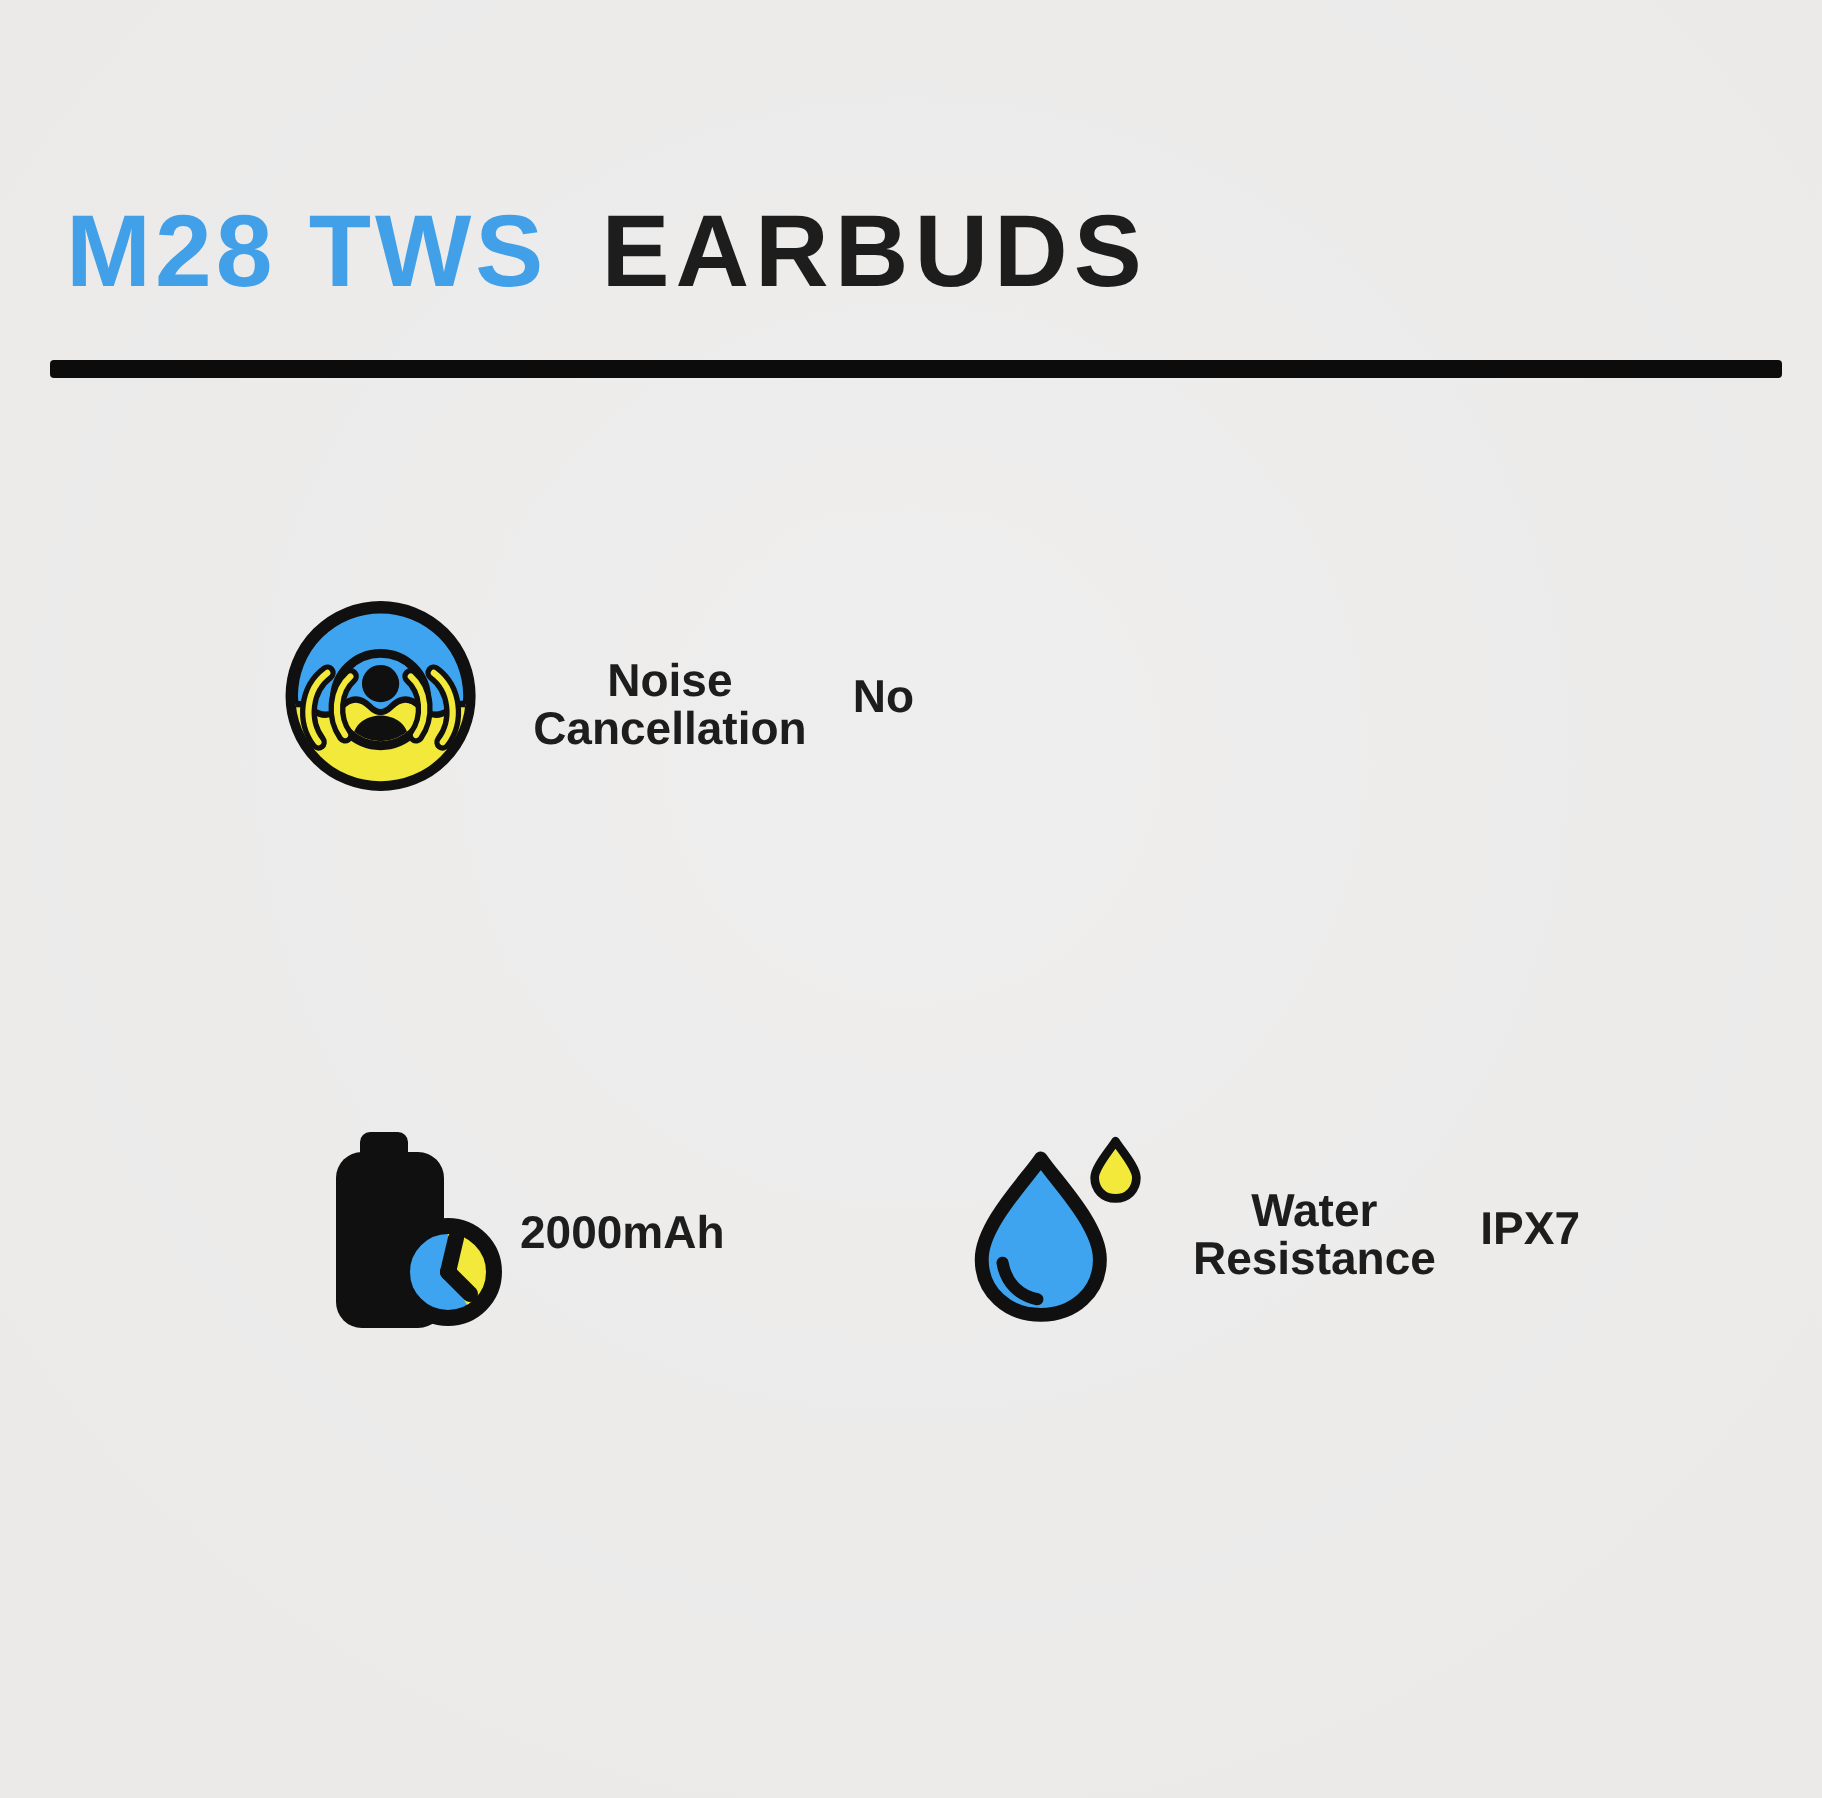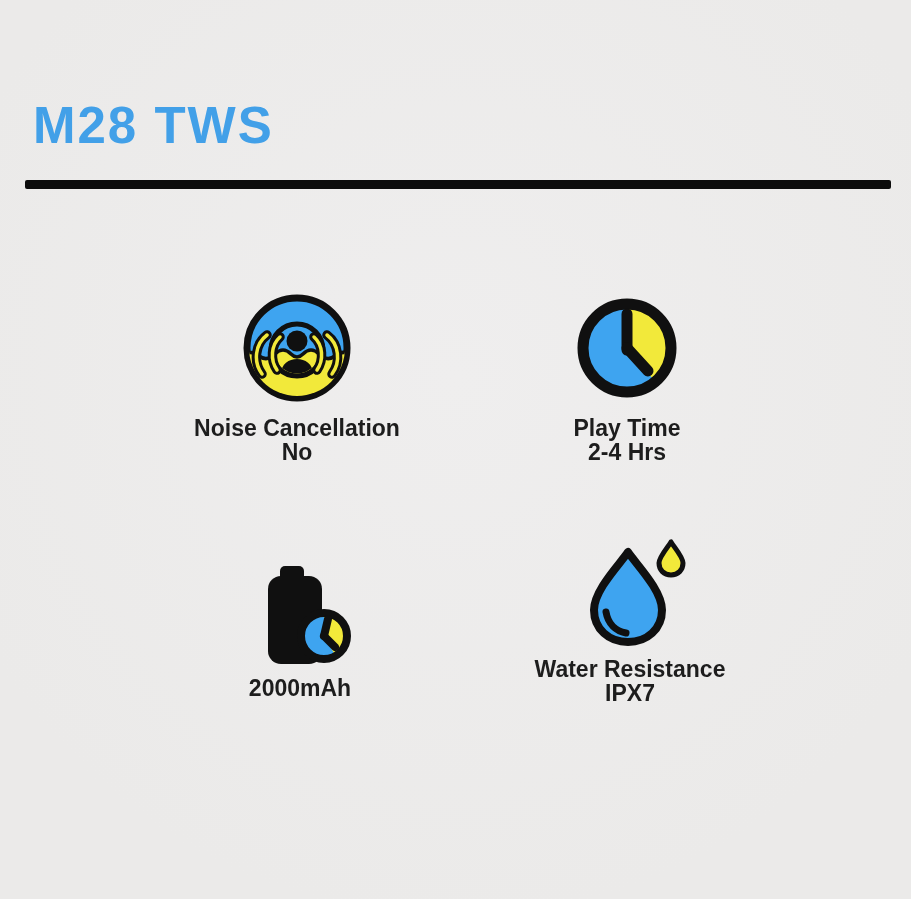--- a/index.html
+++ b/index.html
@@ -22,47 +22,48 @@
   }
   .title .model{color:var(--title_blue,#42a0e8);}
   .title .type{color:var(--text_dark,#1d1d1d);letter-spacing:3px;}
   .rule{
     position:absolute;left:25px;top:180px;
     width:866px;height:9px;border-radius:2px;
     background:var(--divider,#0c0c0c);
   }
   .feature{
     position:absolute;width:320px;
-    display:flex;flex-direction:column;align-items:center;
+    display:flex;flex-direction:row;align-items:center;
     text-align:center;
   }
   .feature svg{display:block;}
   .feature .label{
     margin-top:8px;
     font-size:23px;font-weight:bold;line-height:24px;
     color:var(--text_dark,#222222);
   }
   .feature .value{
     font-size:23px;font-weight:bold;line-height:24px;
     color:var(--text_dark,#222222);
     text-align:center;
   }
   #f1{left:137px;top:288px;}
   #f2{left:467px;top:288px;}
   #f3{left:140px;top:556px;}
-  #f4{left:470px;top:532px;}
+  #f4{left:470px;top:554px;}
   #f3 .label,#f4 .label{margin-top:5px;}
 </style>
 </head>
 <body>
 
 <div class="canvas">
 
   <h1 class="title" style="margin:0;">
     <span class="model">M28 TWS</span>
+    <span class="type">EARBUDS</span>
   </h1>
   <div class="rule"></div>
 
   <section class="feature" id="f1">
     <svg width="120" height="120" viewBox="0 0 120 120">
       <defs>
         <clipPath id="ncClip">
             <circle cx="60" cy="60" r="48"></circle>
           </clipPath>
         <clipPath id="personClip">
@@ -86,33 +87,20 @@
         <path d="M95,86 C104,74 102,56 90,47" style="stroke:var(--icon_outline,#101010)" stroke-width="9.5"></path>
         <path d="M95,86 C104,74 102,56 90,47" style="stroke:var(--icon_yellow,#f2e93a)" stroke-width="3.5"></path>
         <path d="M80,82 C87,72 86,57 77,49" style="stroke:var(--icon_outline,#101010)" stroke-width="9.5"></path>
         <path d="M80,82 C87,72 86,57 77,49" style="stroke:var(--icon_yellow,#f2e93a)" stroke-width="3.5"></path>
       </g>
     </svg>
     <div class="label">Noise Cancellation</div>
     <div class="value">No</div>
   </section>
 
-  <section class="feature" id="f2">
-    <svg width="120" height="120" viewBox="0 0 120 120">
-      <circle cx="60" cy="60" r="43" style="fill:var(--icon_blue,#3ea4f0)"></circle>
-      <path d="M60,60 L60,17 A43,43 0 0 1 87.6,92.9 Z" style="fill:var(--icon_yellow,#f2e93a)"></path>
-      <circle cx="60" cy="60" r="44" fill="none" style="stroke:var(--icon_outline,#101010)" stroke-width="11"></circle>
-      <g fill="none" stroke-linecap="round" stroke-width="11" style="stroke:var(--icon_outline,#101010)">
-        <path d="M60,62 L60,26"></path>
-        <path d="M60,60 L81,83"></path>
-      </g>
-    </svg>
-    <div class="label">Play Time</div>
-    <div class="value">2-4 Hrs</div>
-  </section>
 
   <section class="feature" id="f3">
     <svg width="120" height="120" viewBox="0 0 120 120">
       <rect x="40" y="10" width="24" height="18" rx="5" style="fill:var(--icon_outline,#101010)"></rect>
       <rect x="28" y="20" width="54" height="88" rx="13" style="fill:var(--icon_outline,#101010)"></rect>
       <circle cx="84" cy="80" r="22" style="fill:var(--icon_blue,#3ea4f0)"></circle>
       <path d="M84,80 L84,58 A22,22 0 0 1 95,99 Z" style="fill:var(--icon_yellow,#f2e93a)"></path>
       <circle cx="84" cy="80" r="23" fill="none" style="stroke:var(--icon_outline,#101010)" stroke-width="8"></circle>
       <g fill="none" stroke-linecap="round" stroke-width="8" style="stroke:var(--icon_outline,#101010)">
         <path d="M84,80 L88,63"></path>

